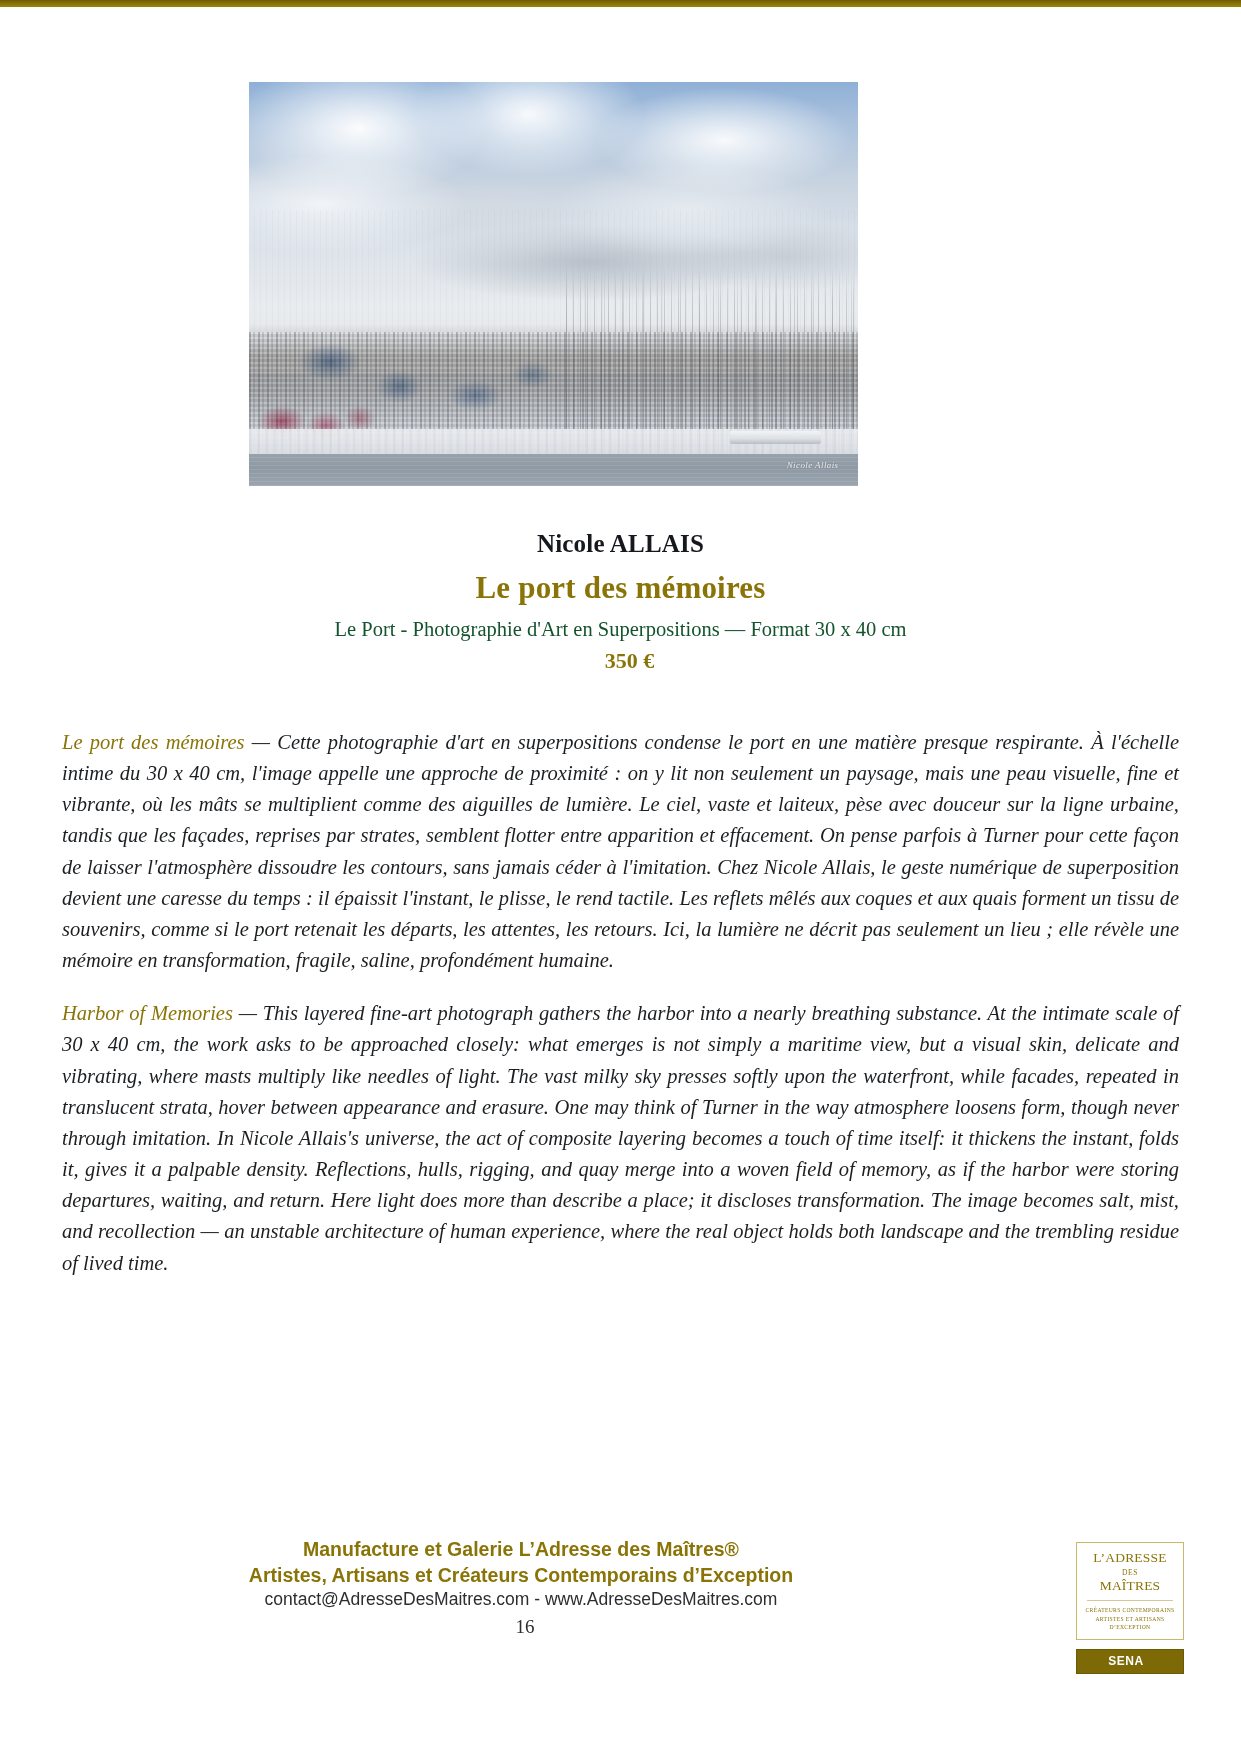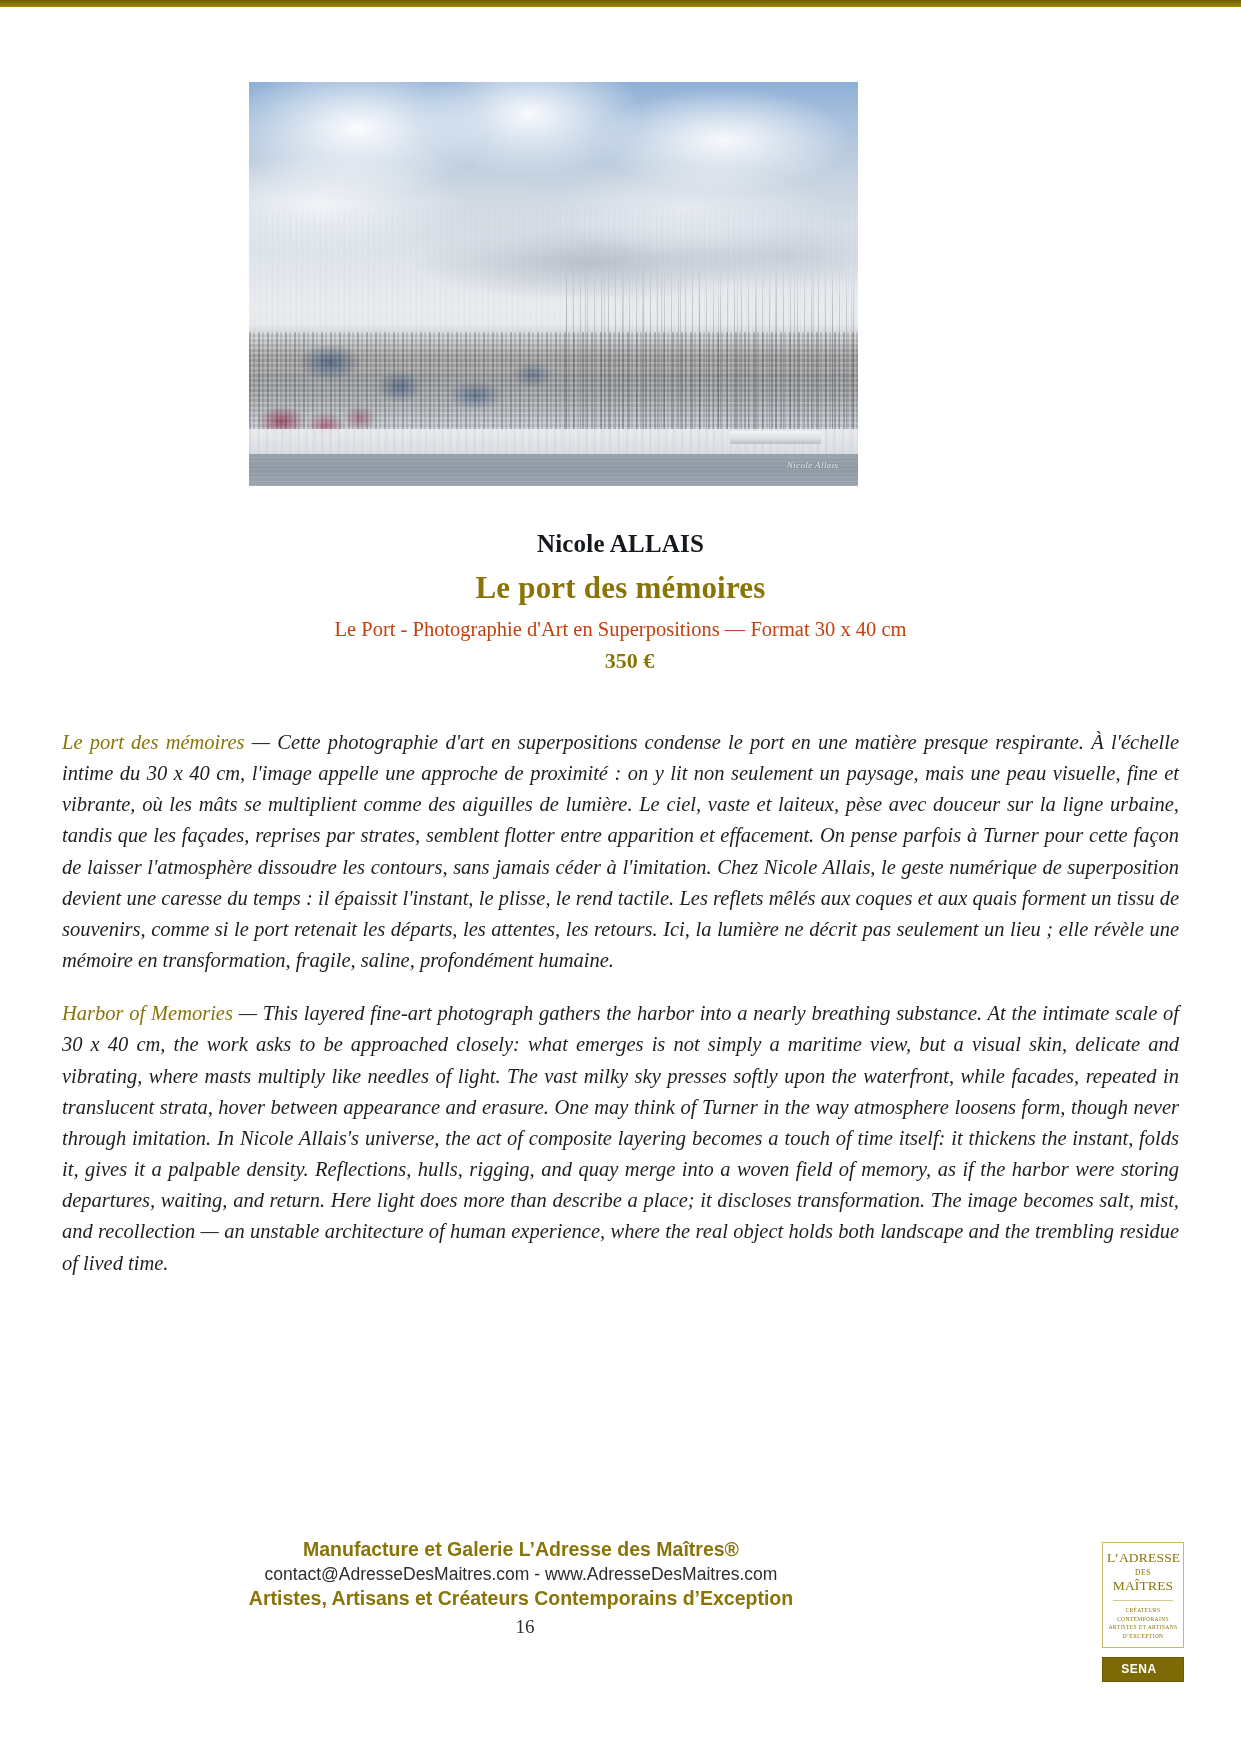--- a/index.html
+++ b/index.html
@@ -193,21 +193,21 @@
     font-family: "Liberation Serif", serif;
     font-weight: bold;
     font-size: 31px;
     color: #8a7407;
     margin: 12px 0 0 0;
     letter-spacing: .2px;
   }
   .work-subtitle {
     font-family: "Liberation Serif", serif;
     font-size: 20.5px;
-    color: #c2410c;
+    color: #14532d;
     margin: 12px 0 0 0;
   }
   .work-price {
     font-family: "Liberation Serif", serif;
     font-weight: bold;
     font-size: 22px;
     color: #8a7407;
     margin: 7px 0 0 0;
     padding-left: 18px;
   }
@@ -269,21 +269,21 @@
     font-size: 19px;
     color: #2b2e31;
     margin: 4px 0 0 8px;
   }
 
   
   .brand-block {
     position: absolute;
     right: 57px;
     top: 1542px;
-    width: 82px;
+    width: 108px;
     text-align: center;
   }
   .brand-card {
     border: 1px solid #c9b86b;
     padding: 8px 4px 7px 4px;
     background: #fff;
   }
   .brand-l1 {
     font-family: "Liberation Serif", serif;
     font-size: 13.5px;
@@ -357,22 +357,22 @@
   <p class="work-price">350 €</p>
 </div>
 
 <div class="body-copy">
   <p class="para"><span class="lead-in">Le port des mémoires</span><span> — Cette photographie d'art en superpositions condense le port en une matière presque respirante. À l'échelle intime du 30 x 40 cm, l'image appelle une approche de proximité : on y lit non seulement un paysage, mais une peau visuelle, fine et vibrante, où les mâts se multiplient comme des aiguilles de lumière. Le ciel, vaste et laiteux, pèse avec douceur sur la ligne urbaine, tandis que les façades, reprises par strates, semblent flotter entre apparition et effacement. On pense parfois à Turner pour cette façon de laisser l'atmosphère dissoudre les contours, sans jamais céder à l'imitation. Chez Nicole Allais, le geste numérique de superposition devient une caresse du temps : il épaissit l'instant, le plisse, le rend tactile. Les reflets mêlés aux coques et aux quais forment un tissu de souvenirs, comme si le port retenait les départs, les attentes, les retours. Ici, la lumière ne décrit pas seulement un lieu ; elle révèle une mémoire en transformation, fragile, saline, profondément humaine.</span></p>
   <p class="para"><span class="lead-in">Harbor of Memories</span><span> — This layered fine-art photograph gathers the harbor into a nearly breathing substance. At the intimate scale of 30 x 40 cm, the work asks to be approached closely: what emerges is not simply a maritime view, but a visual skin, delicate and vibrating, where masts multiply like needles of light. The vast milky sky presses softly upon the waterfront, while facades, repeated in translucent strata, hover between appearance and erasure. One may think of Turner in the way atmosphere loosens form, though never through imitation. In Nicole Allais's universe, the act of composite layering becomes a touch of time itself: it thickens the instant, folds it, gives it a palpable density. Reflections, hulls, rigging, and quay merge into a woven field of memory, as if the harbor were storing departures, waiting, and return. Here light does more than describe a place; it discloses transformation. The image becomes salt, mist, and recollection — an unstable architecture of human experience, where the real object holds both landscape and the trembling residue of lived time.</span></p>
 </div>
 
 <div class="footer">
   <p class="f-line f-gold-bold">Manufacture et Galerie L’Adresse des Maîtres®</p>
+  <p class="f-line f-gold-bold2">Artistes, Artisans et Créateurs Contemporains d’Exception</p>
   <p class="f-line f-dark">contact@AdresseDesMaitres.com - www.AdresseDesMaitres.com</p>
-  <p class="f-line f-gold-bold2">Artistes, Artisans et Créateurs Contemporains d’Exception</p>
   <p class="page-number">16</p>
 </div>
 
 <div class="brand-block">
   <div class="brand-card">
     <div class="brand-l1">L’ADRESSE</div>
     <div class="brand-l2">DES</div>
     <div class="brand-l3">MAÎTRES</div>
     <div class="brand-rule"></div>
     <div class="brand-sub">CRÉATEURS CONTEMPORAINS</div>

